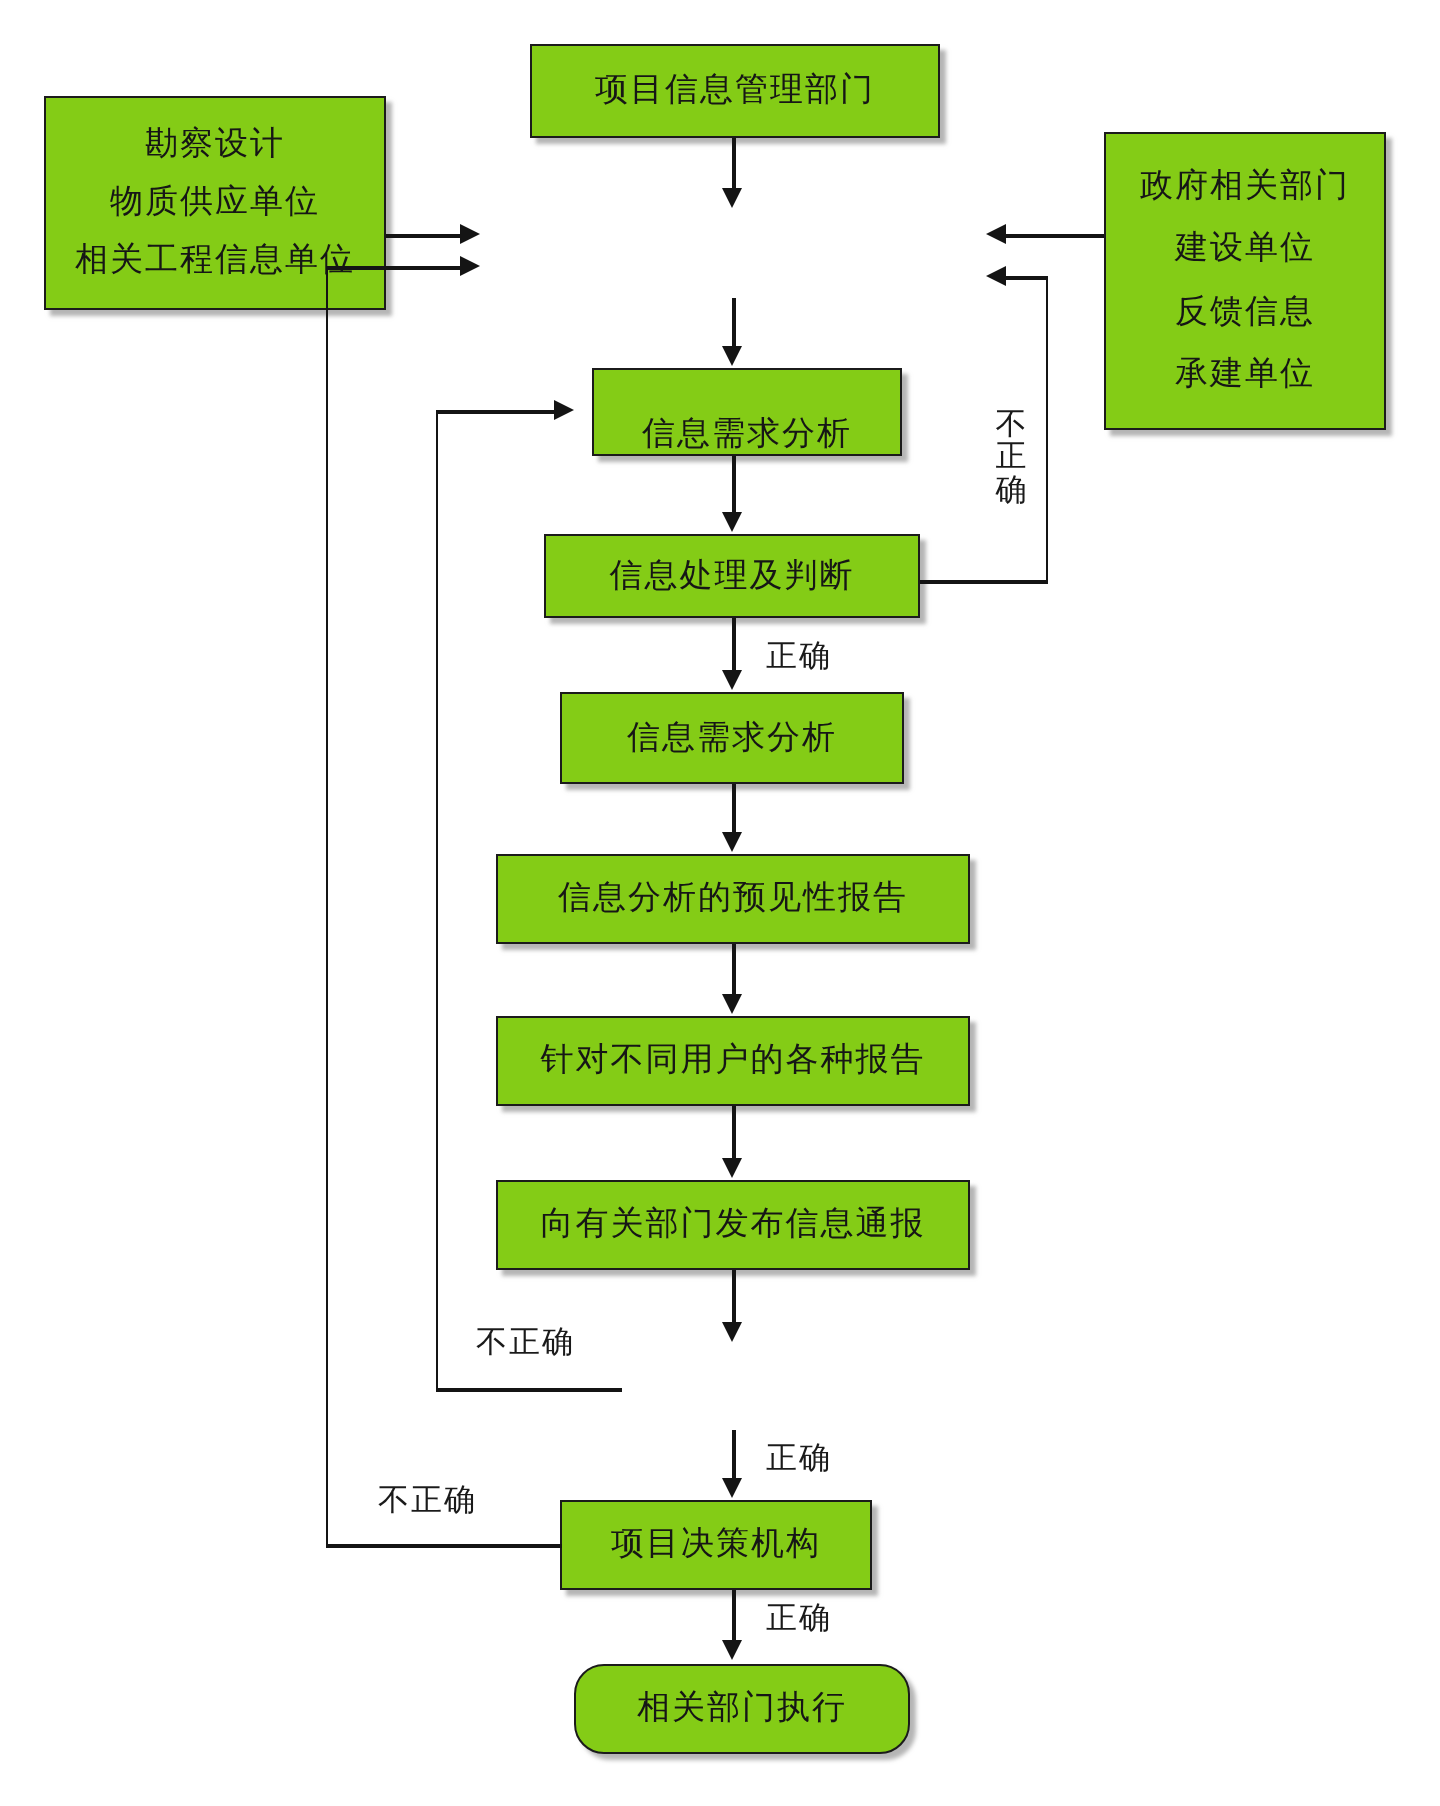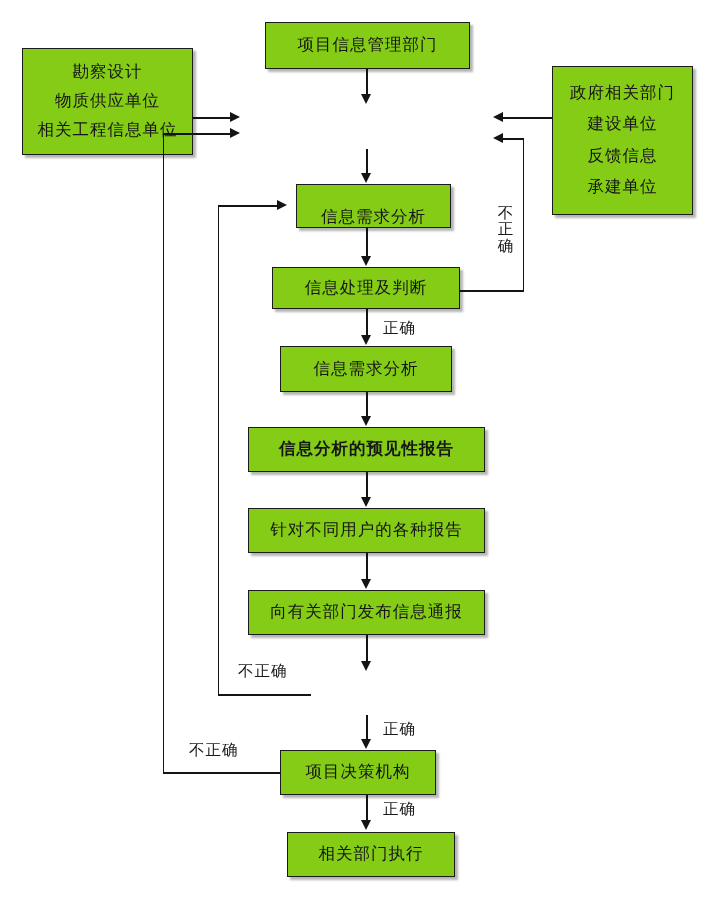--- a/index.html
+++ b/index.html
@@ -119,38 +119,38 @@
   </div>
 
   <div class="node" style="left:272px; top:267px; width:188px; height:42px;">
     <span class="line">信息处理及判断</span>
   </div>
 
   <div class="node" style="left:280px; top:346px; width:172px; height:46px;">
     <span class="line">信息需求分析</span>
   </div>
 
-  <div class="node" style="left:248px; top:427px; width:237px; height:45px;font-weight:bold;">
+  <div class="node" style="left:248px; top:427px; width:237px; height:45px;">
     <span class="line">信息分析的预见性报告</span>
   </div>
 
   <div class="node" style="left:248px; top:590px; width:237px; height:45px;">
     <span class="line">向有关部门发布信息通报</span>
   </div>
 
   <div class="node" style="left:248px; top:508px; width:237px; height:45px;">
     <span class="line">针对不同用户的各种报告</span>
   </div>
 
 
   <div class="node" style="left:280px; top:750px; width:156px; height:45px;">
     <span class="line">项目决策机构</span>
   </div>
 
-  <div class="node" style="left:287px; top:832px; width:168px; height:45px;">
+  <div class="node" style="left:287px; top:832px; width:168px; height:45px;border-radius:15px;">
     <span class="line">相关部门执行</span>
   </div>
 
   <div class="vline" style="left:366px; top:69px; height:26px;"></div>
   <div class="arrow down" style="left:360.5px; top:94px;"></div>
 
   <div class="hline" style="left:193px; top:117px; width:38px;"></div>
   <div class="arrow right" style="left:230px; top:111.5px;"></div>
 
   <div class="hline" style="left:503px; top:117px; width:49px;"></div>

